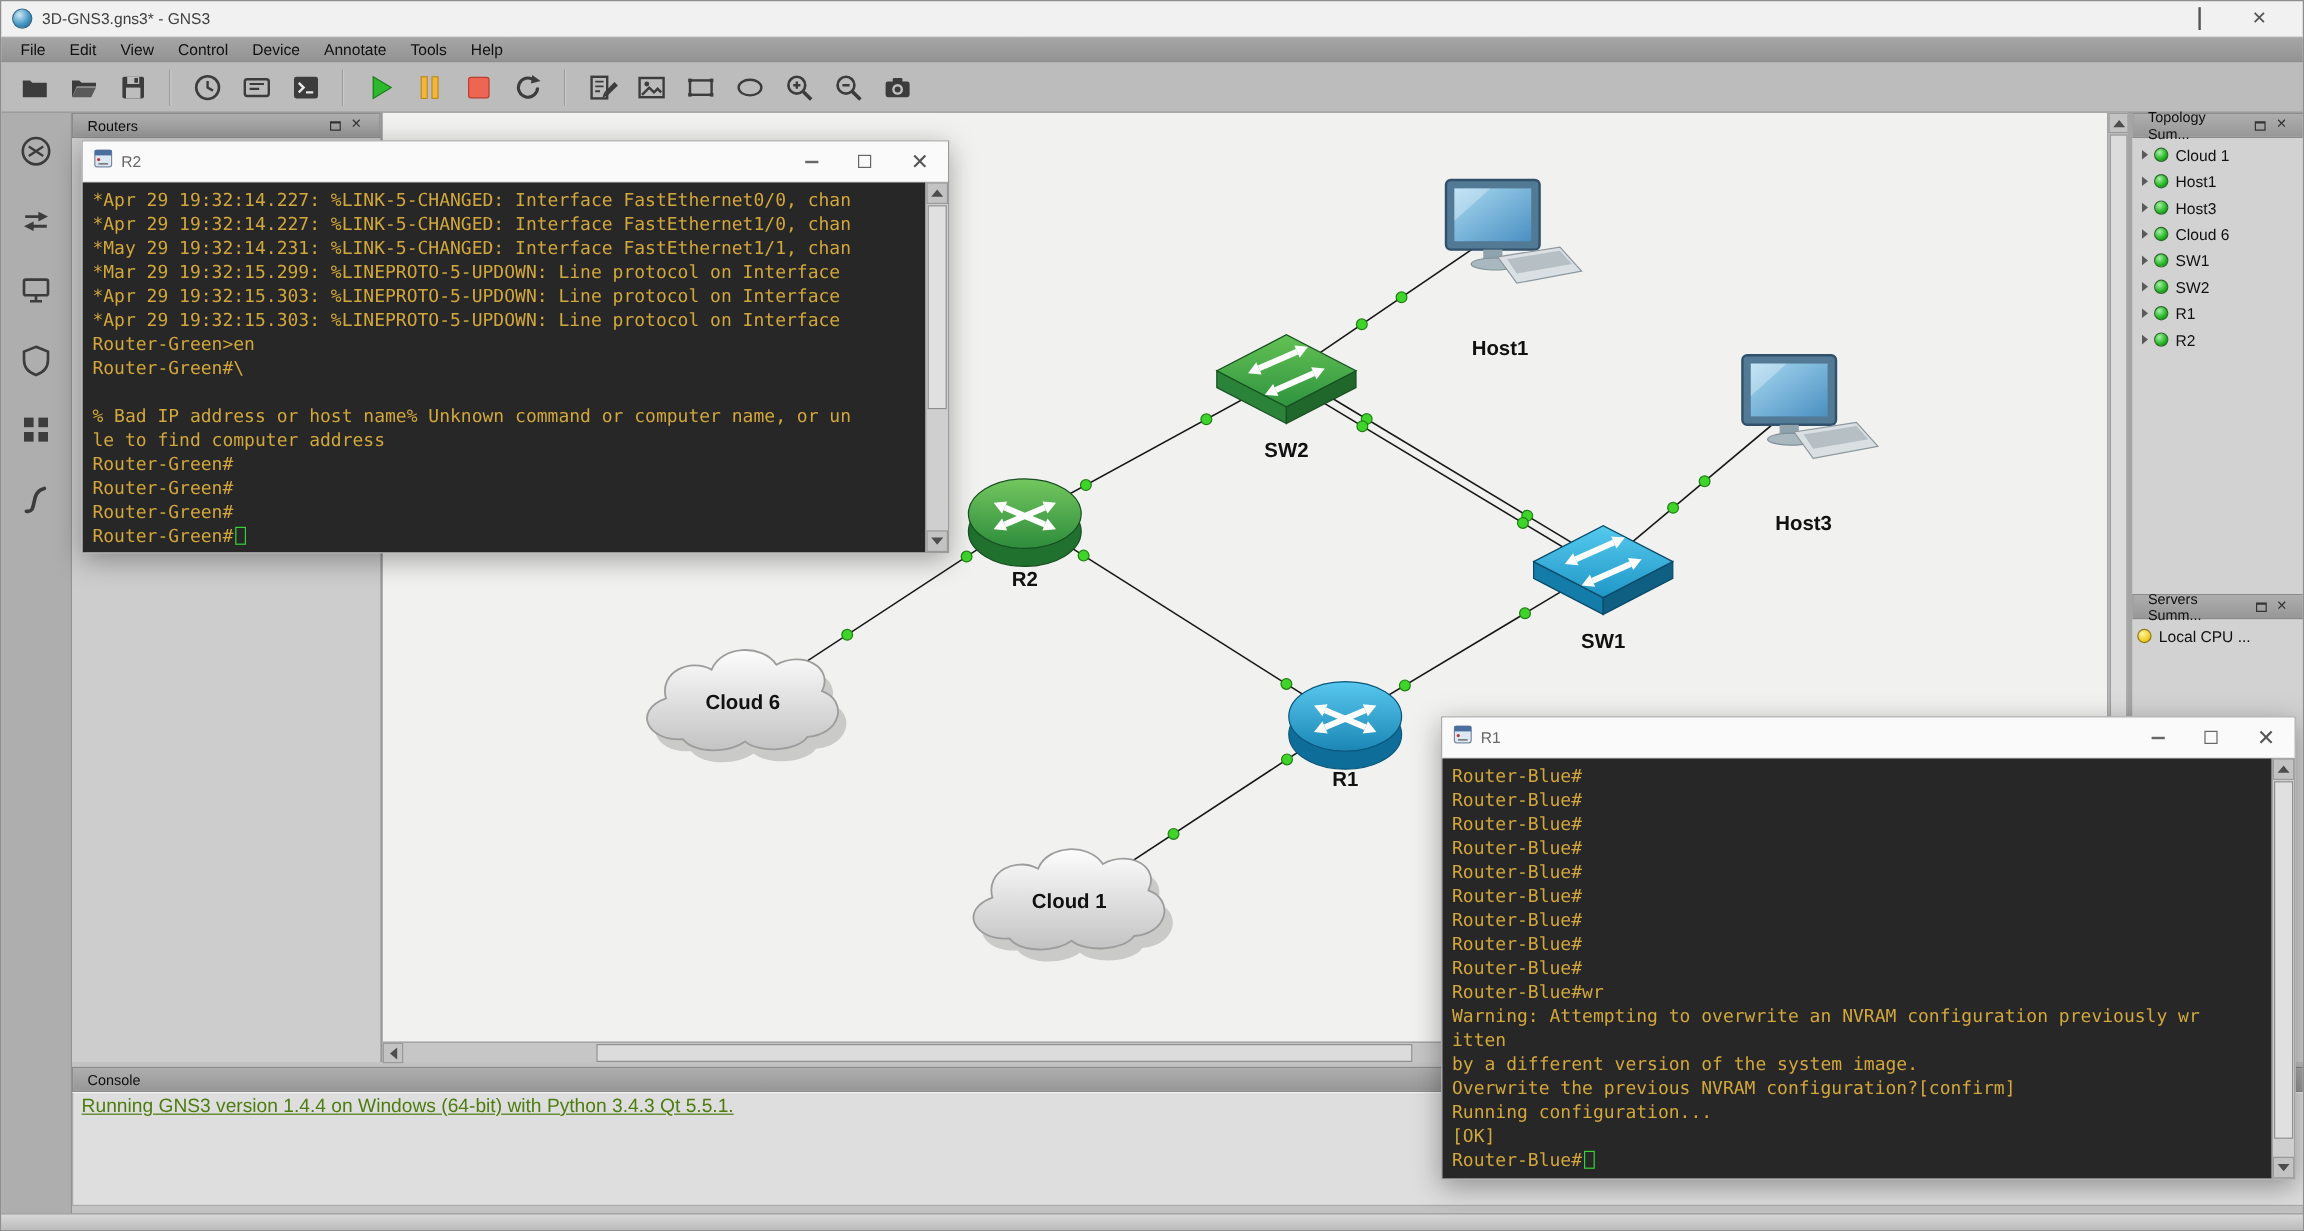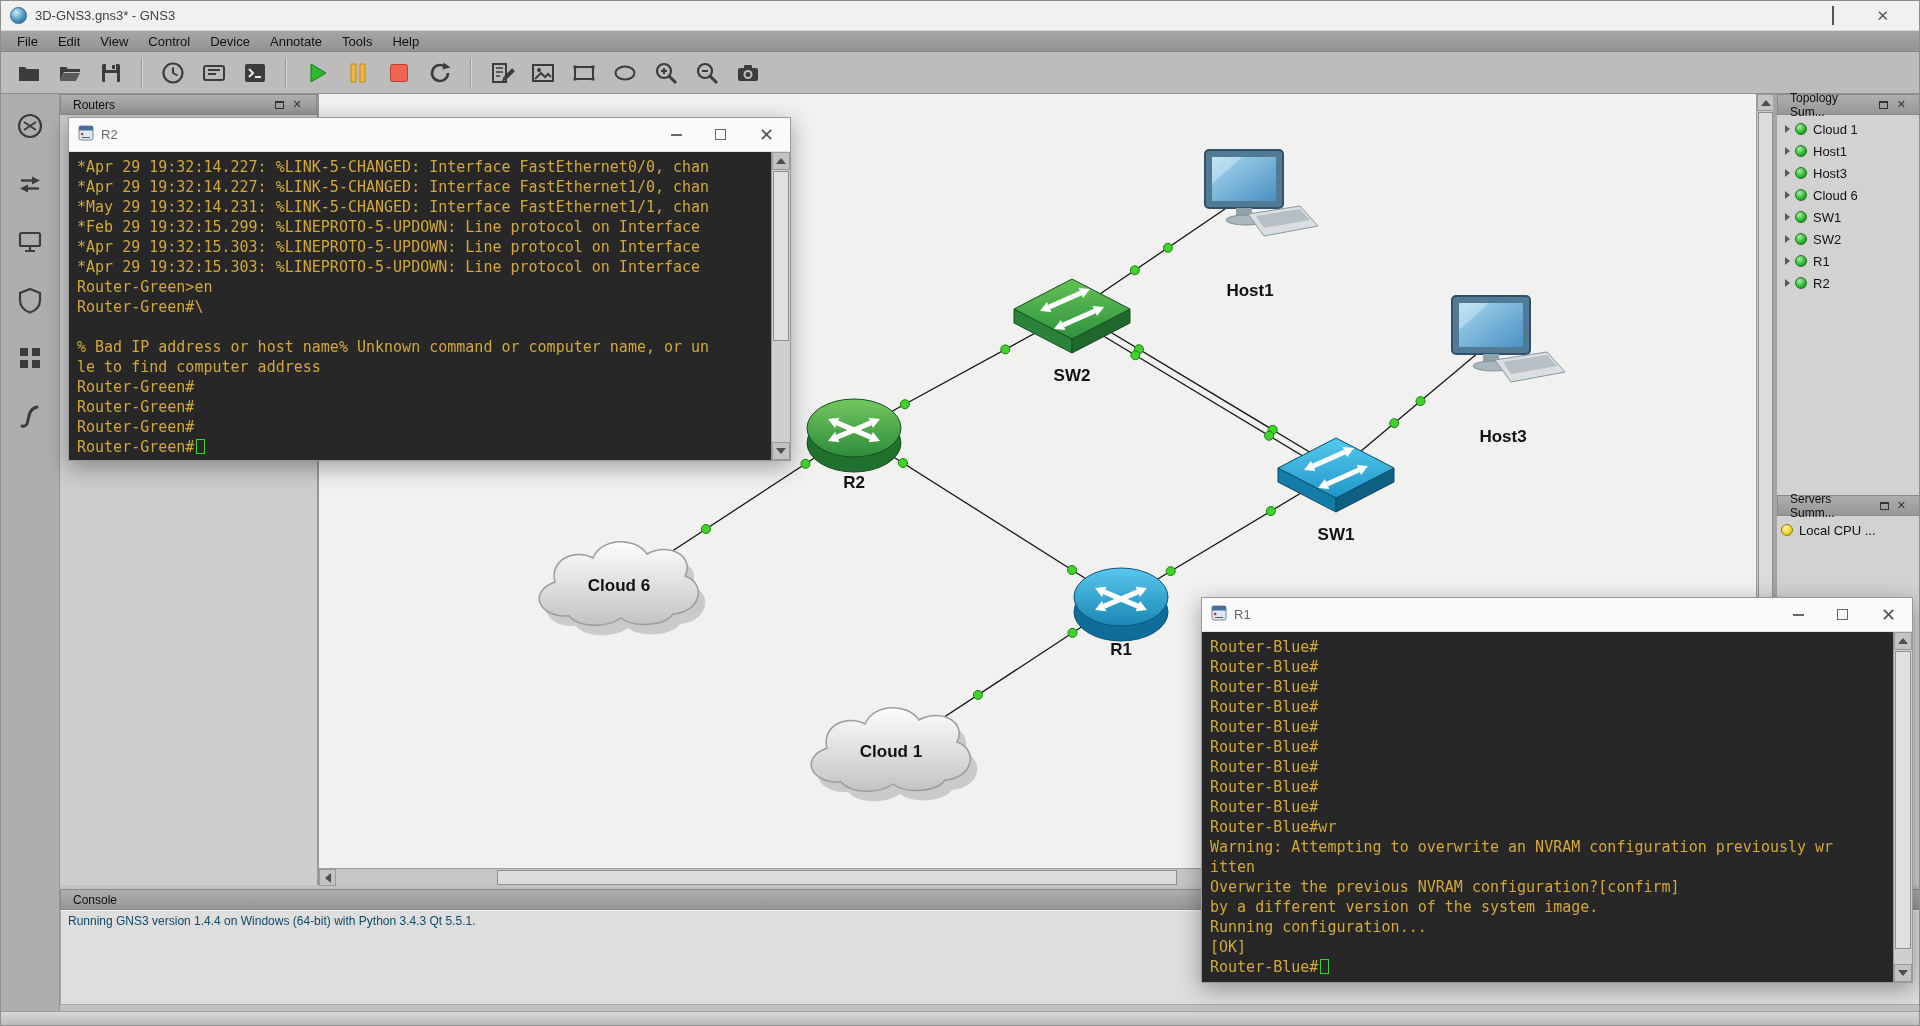--- a/index.html
+++ b/index.html
@@ -57,21 +57,21 @@
   .right-col { position:absolute; left:1776px; top:0; width:144px; height:791px; background:#d2d2d2; }
   .tree { list-style:none; padding:3px 0 0 4px; }
   .tree li { display:flex; align-items:center; height:22px; font-size:13px; color:#111; }
   .chev { width:0; height:0; border-left:5px solid #5a5a5a; border-top:4px solid transparent; border-bottom:4px solid transparent; margin:0 5px 0 4px; }
   .led { width:12px; height:12px; border-radius:50%; background:radial-gradient(circle at 35% 30%, #a4f2a4, #23b523 60%, #0f7a0f); border:1px solid #2d6b2d; margin-right:6px; flex:none; }
   .led.yellow { background:radial-gradient(circle at 35% 30%, #fff3a0, #f0d22b 60%, #b89a10); border-color:#8f7a10; }
   .servers-panel { position:absolute; left:0; top:401px; right:0; }
 
   
   .console-panel { position:absolute; left:59px; top:888px; width:1861px; height:116px; background:#d5d5d5; }
-  .console-content { position:absolute; left:0; top:21px; right:0; bottom:0; background:#dedede; border:1px solid #aaa; border-top:1px solid #f2f2f2; padding:3px 7px; font-size:12px; color:#0c4a6e; }
+  .console-content { position:absolute; left:0; top:21px; right:0; bottom:0; background:#dedede; border:1px solid #aaa; border-top:1px solid #f2f2f2; padding:3px 7px; font-size:16px; color:#4d7c0f;text-decoration:underline; }
   .bottom-strip { position:absolute; left:0; top:1010px; width:1920px; height:16px; background:linear-gradient(#d8d8d8,#b6b6b6); border-top:1px solid #9e9e9e; }
 
   
   .term-window { position:absolute; background:#fff; border:1px solid #9a9a9a; box-shadow:0 6px 22px rgba(0,0,0,0.35); z-index:40; }
   .term-titlebar { height:34px; background:#fafafa; border-bottom:1px solid #e2e2e2; display:flex; align-items:center; padding-left:9px; }
   .term-title { font-size:13px; color:#666; margin-left:7px; }
   .term-controls { margin-left:auto; display:flex; align-items:center; gap:33px; padding-right:16px; }
   .tc { color:#555; display:flex; align-items:center; justify-content:center; }
   .tc-min { width:11px; height:2px; background:#666; }
   .tc-max { width:11px; height:11px; border:1.5px solid #666; }
@@ -539,21 +539,21 @@
             <span class="tc-max"></span>
           </span>
         <span class="tc tc-close">✕</span>
       </span>
     </div>
     <div class="term-body">
       <div class="term-lines" id="r2-lines">
           <div class="term-line">*Apr 29 19:32:14.227: %LINK-5-CHANGED: Interface FastEthernet0/0, chan</div>
           <div class="term-line">*Apr 29 19:32:14.227: %LINK-5-CHANGED: Interface FastEthernet1/0, chan</div>
           <div class="term-line">*May 29 19:32:14.231: %LINK-5-CHANGED: Interface FastEthernet1/1, chan</div>
-          <div class="term-line">*Feb 29 19:32:15.299: %LINEPROTO-5-UPDOWN: Line protocol on Interface</div>
+          <div class="term-line">*Mar 29 19:32:15.299: %LINEPROTO-5-UPDOWN: Line protocol on Interface</div>
           <div class="term-line">*Apr 29 19:32:15.303: %LINEPROTO-5-UPDOWN: Line protocol on Interface</div>
           <div class="term-line">*Apr 29 19:32:15.303: %LINEPROTO-5-UPDOWN: Line protocol on Interface</div>
           <div class="term-line">Router-Green&gt;en</div>
           <div class="term-line">Router-Green#\</div>
           <div class="term-line">&nbsp;</div>
           <div class="term-line">% Bad IP address or host name% Unknown command or computer name, or un</div>
           <div class="term-line">le to find computer address</div>
           <div class="term-line">Router-Green#</div>
           <div class="term-line">Router-Green#</div>
           <div class="term-line">Router-Green#</div>
@@ -597,22 +597,22 @@
           <div class="term-line">Router-Blue#</div>
           <div class="term-line">Router-Blue#</div>
           <div class="term-line">Router-Blue#</div>
           <div class="term-line">Router-Blue#</div>
           <div class="term-line">Router-Blue#</div>
           <div class="term-line">Router-Blue#</div>
           <div class="term-line">Router-Blue#</div>
           <div class="term-line">Router-Blue#wr</div>
           <div class="term-line">Warning: Attempting to overwrite an NVRAM configuration previously wr</div>
           <div class="term-line">itten</div>
+          <div class="term-line">by a different version of the system image.</div>
           <div class="term-line">Overwrite the previous NVRAM configuration?[confirm]</div>
-          <div class="term-line">by a different version of the system image.</div>
           <div class="term-line">Running configuration...</div>
           <div class="term-line">[OK]</div>
           <div class="term-line">Router-Blue#<span class="cursor"></span></div>
         </div>
       <div class="term-scroll">
         <span class="sb-arrow up">
             <span class="tri tri-up"></span>
           </span>
         <div class="tthumb" style="top:19px;height:298px;"></div>
         <span class="sb-arrow down">

